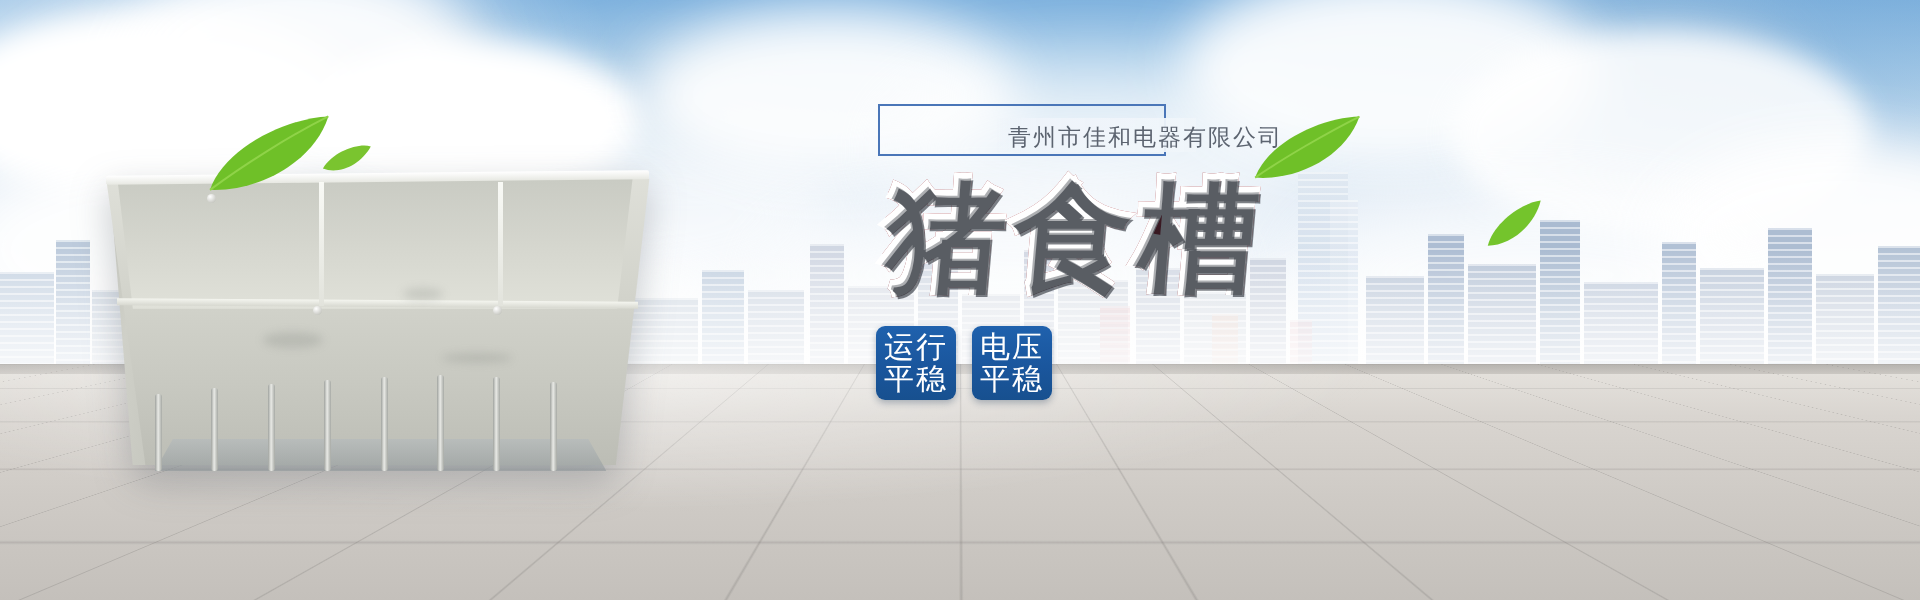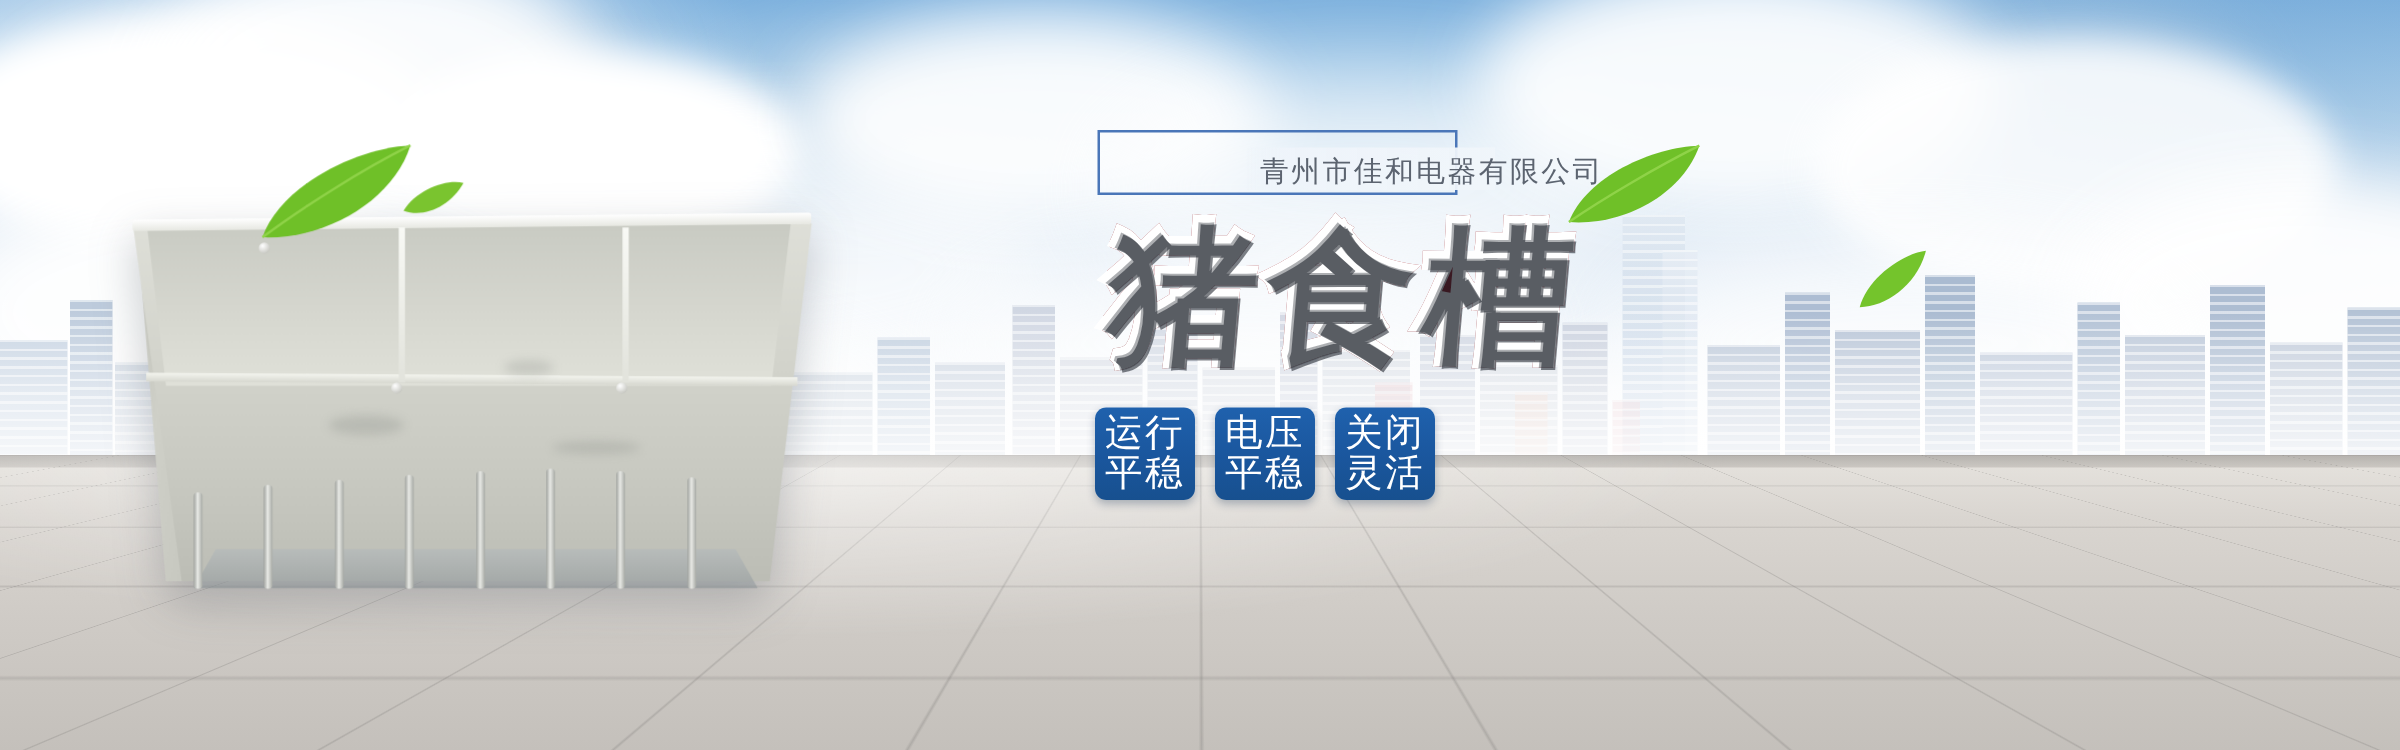--- a/index.html
+++ b/index.html
@@ -416,20 +416,16 @@
 
     <div class="badges">
       <div class="badge">
         <span>运行</span>
         <span>平稳</span>
       </div>
       <div class="badge">
         <span>电压</span>
         <span>平稳</span>
       </div>
-      <div class="badge">
-        <span>关闭</span>
-        <span>灵活</span>
-      </div>
     </div>
 
   </div>
 </div>
 
 </body></html>

